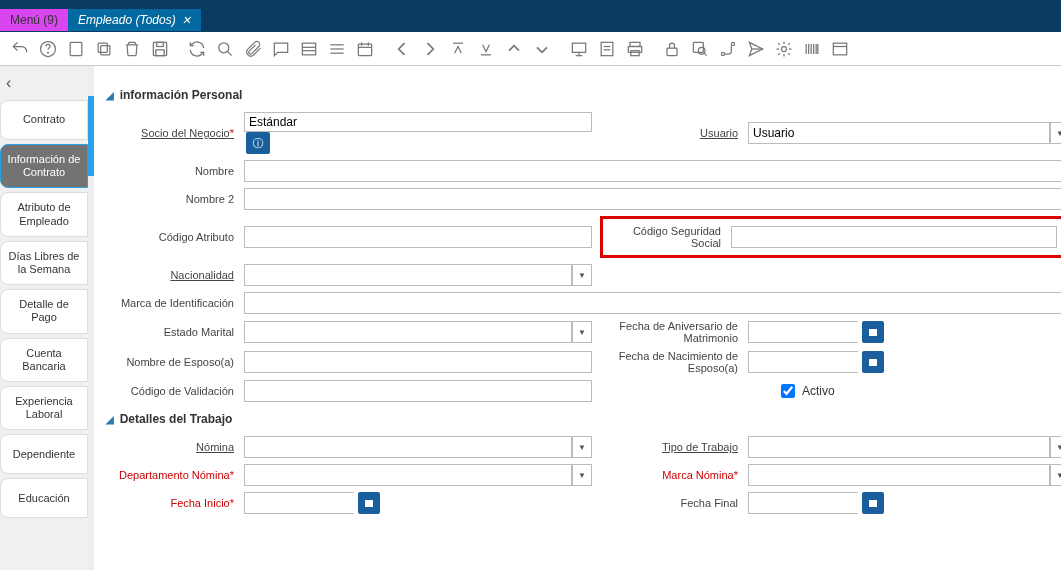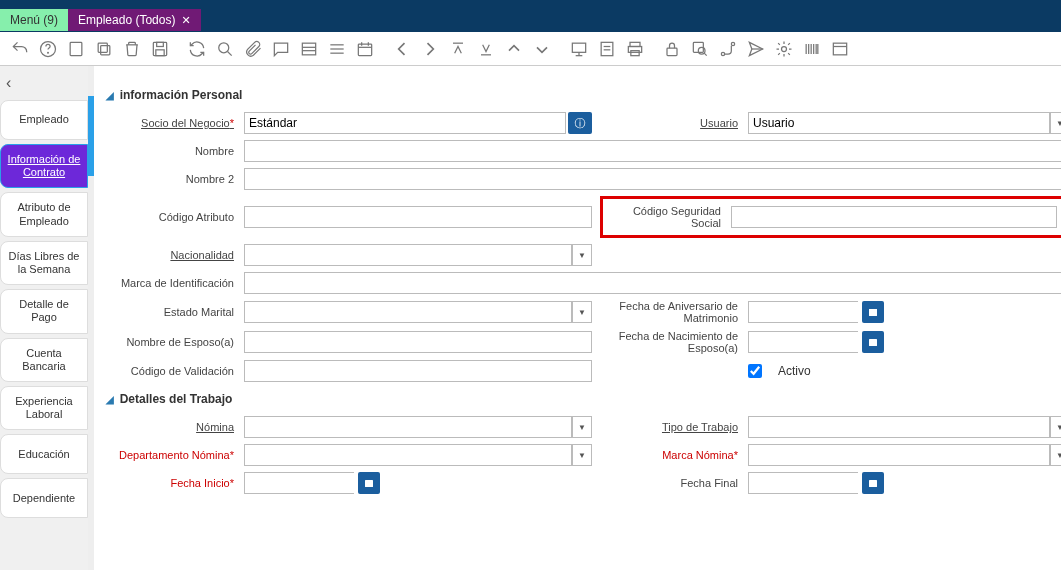--- a/index.html
+++ b/index.html
@@ -4,37 +4,37 @@
 <style>
   * { box-sizing: border-box; margin: 0; padding: 0; }
   body { font-family: Arial, sans-serif; font-size: 12px; color: #333; background: #f0f0f0; width: 1061px; height: 570px; overflow: hidden; }
   
   
   .top-header { height: 8px; background: #0b3a63; }
   
   
   .tab-bar { display: flex; align-items: center; background: #0b3a63; height: 24px; }
   .tab { padding: 4px 10px; font-size: 12px; display: flex; align-items: center; gap: 6px; }
-  .tab-menu { background: #86efac; color: #333; }
-  .tab-active { background: #701a75; color: #fff; }
+  .tab-menu { background: #d946ef; color: #333; }
+  .tab-active { background: #0369a1; color: #fff; font-style: italic; }
   .tab-close { font-size: 11px; color: #fff; cursor: pointer; }
   
   
   .toolbar { display: flex; align-items: center; gap: 8px; padding: 6px 10px; background: #fff; border-bottom: 1px solid #ccc; height: 34px; }
   .tb-icon { width: 20px; height: 20px; display: flex; align-items: center; justify-content: center; color: #777; }
   .tb-icon svg { width: 20px; height: 20px; }
   .tb-sep { width: 1px; height: 22px; background: transparent; }
   
   
   .main { display: flex; height: 504px; }
   
   
   .sidebar { width: 88px; background: #f0f0f0; display: flex; flex-direction: column; gap: 4px; padding-top: 4px; position: relative; }
   .sb-item { background: #fff; border: 1px solid #ddd; border-radius: 8px 0 0 8px; padding: 8px 6px; font-size: 11px; text-align: center; display: flex; align-items: center; justify-content: center; min-height: 40px; line-height: 1.2; }
-  .sb-item.active { background: #6d28d9; color: #fff; border-color: #2aa0e8; text-decoration: underline; }
+  .sb-item.active { background: #737373; color: #fff; border-color: #2aa0e8; }
   .sb-top-icon { text-align: left; padding: 4px 6px; min-height: 20px; border: none; background: transparent; color: #555; font-size: 16px; }
   .sidebar-track { position: absolute; right: -6px; top: 0; width: 6px; height: 100%; background: #eee; }
   .sidebar-thumb { position: absolute; right: -6px; top: 30px; width: 6px; height: 80px; background: #2aa0e8; }
   
   
   .content { flex: 1; background: #fff; overflow-y: auto; padding: 12px 30px 12px 18px; }
   .section-head { display: flex; align-items: center; gap: 6px; font-weight: bold; font-size: 12px; color: #333; margin: 10px 0 10px 0; }
   .section-arrow { color: #2a7ab0; font-size: 10px; }
   
   .form-grid { display: grid; grid-template-columns: 130px 300px 40px 140px 290px 24px; gap: 6px 8px; align-items: center; }
@@ -48,21 +48,21 @@
   .inp.wdate { border-right: none; }
   .dd-btn { width: 20px; height: 22px; border: 1px solid #bbb; border-left: 1px solid #bbb; background: #fff; display: flex; align-items: center; justify-content: center; font-size: 8px; color: #555; }
   .info-btn { width: 24px; height: 22px; background: #1b5e9e; color: #fff; display: flex; align-items: center; justify-content: center; font-size: 11px; border-radius: 2px; margin-left: 2px; }
   .date-btn { width: 22px; height: 22px; background: #1b5e9e; display: flex; align-items: center; justify-content: center; border-radius: 2px; margin-left: 4px; }
   .date-btn svg { width: 12px; height: 12px; fill: #fff; }
   .chk { width: 14px; height: 14px; }
   
   .highlight-box { grid-column: 4 / 7; border: 3px solid #d00; padding: 6px 10px; display: grid; grid-template-columns: 110px 1fr; align-items: center; gap: 8px; }
   
   .full2 { grid-column: 2 / 7; }
-  .span2to3 { grid-column: 2 / 4; }
+  .span2to3 { grid-column: 2 / 4; flex-direction: column; }
   .empty { }
   
 </style>
 </head>
 <body>
 
 <div class="top-header"></div>
 
 <div class="tab-bar">
   <div class="tab tab-menu">
@@ -264,45 +264,45 @@
         <line x1="4" y1="9" x2="20" y2="9"></line>
       </svg>
     </span>
 </div>
 
 <div class="main">
 
   <div class="sidebar">
     <div class="sb-top-icon">‹</div>
     <div class="sb-item">
-        <span>Empleado</span>
+        <span>Contrato</span>
       </div>
     <div class="sb-item active">
         <span>Información de Contrato</span>
       </div>
     <div class="sb-item">
         <span>Atributo de Empleado</span>
       </div>
     <div class="sb-item">
         <span>Días Libres de la Semana</span>
       </div>
     <div class="sb-item">
         <span>Detalle de Pago</span>
       </div>
     <div class="sb-item">
         <span>Cuenta Bancaria</span>
       </div>
     <div class="sb-item">
         <span>Experiencia Laboral</span>
       </div>
     <div class="sb-item">
+        <span>Dependiente</span>
+      </div>
+    <div class="sb-item">
         <span>Educación</span>
-      </div>
-    <div class="sb-item">
-        <span>Dependiente</span>
       </div>
     <div class="sidebar-track"></div>
     <div class="sidebar-thumb"></div>
   </div>
 
   <div class="content">
 
     <div class="section-head">
       <span class="section-arrow">◢</span>
       <span>información Personal</span>
@@ -384,21 +384,21 @@
             </svg>
           </div>
       </div>
       <div class="empty"></div>
 
       <div class="lbl">Código de Validación</div>
       <div class="field" style="grid-column:2/4;">
           <input class="inp" style="">
         </div>
       <div class="empty"></div>
-      <div style="display:flex;align-items:center;gap:16px;">
+      <div style="display:flex;align-items:center;gap:7px;margin-left:33px;">
         <input type="checkbox" class="chk" checked="" style="">
         <span>Activo</span>
       </div>
       <div class="empty"></div>
     </div>
 
     <div class="section-head">
       <span class="section-arrow">◢</span>
       <span>Detalles del Trabajo</span>
     </div>

